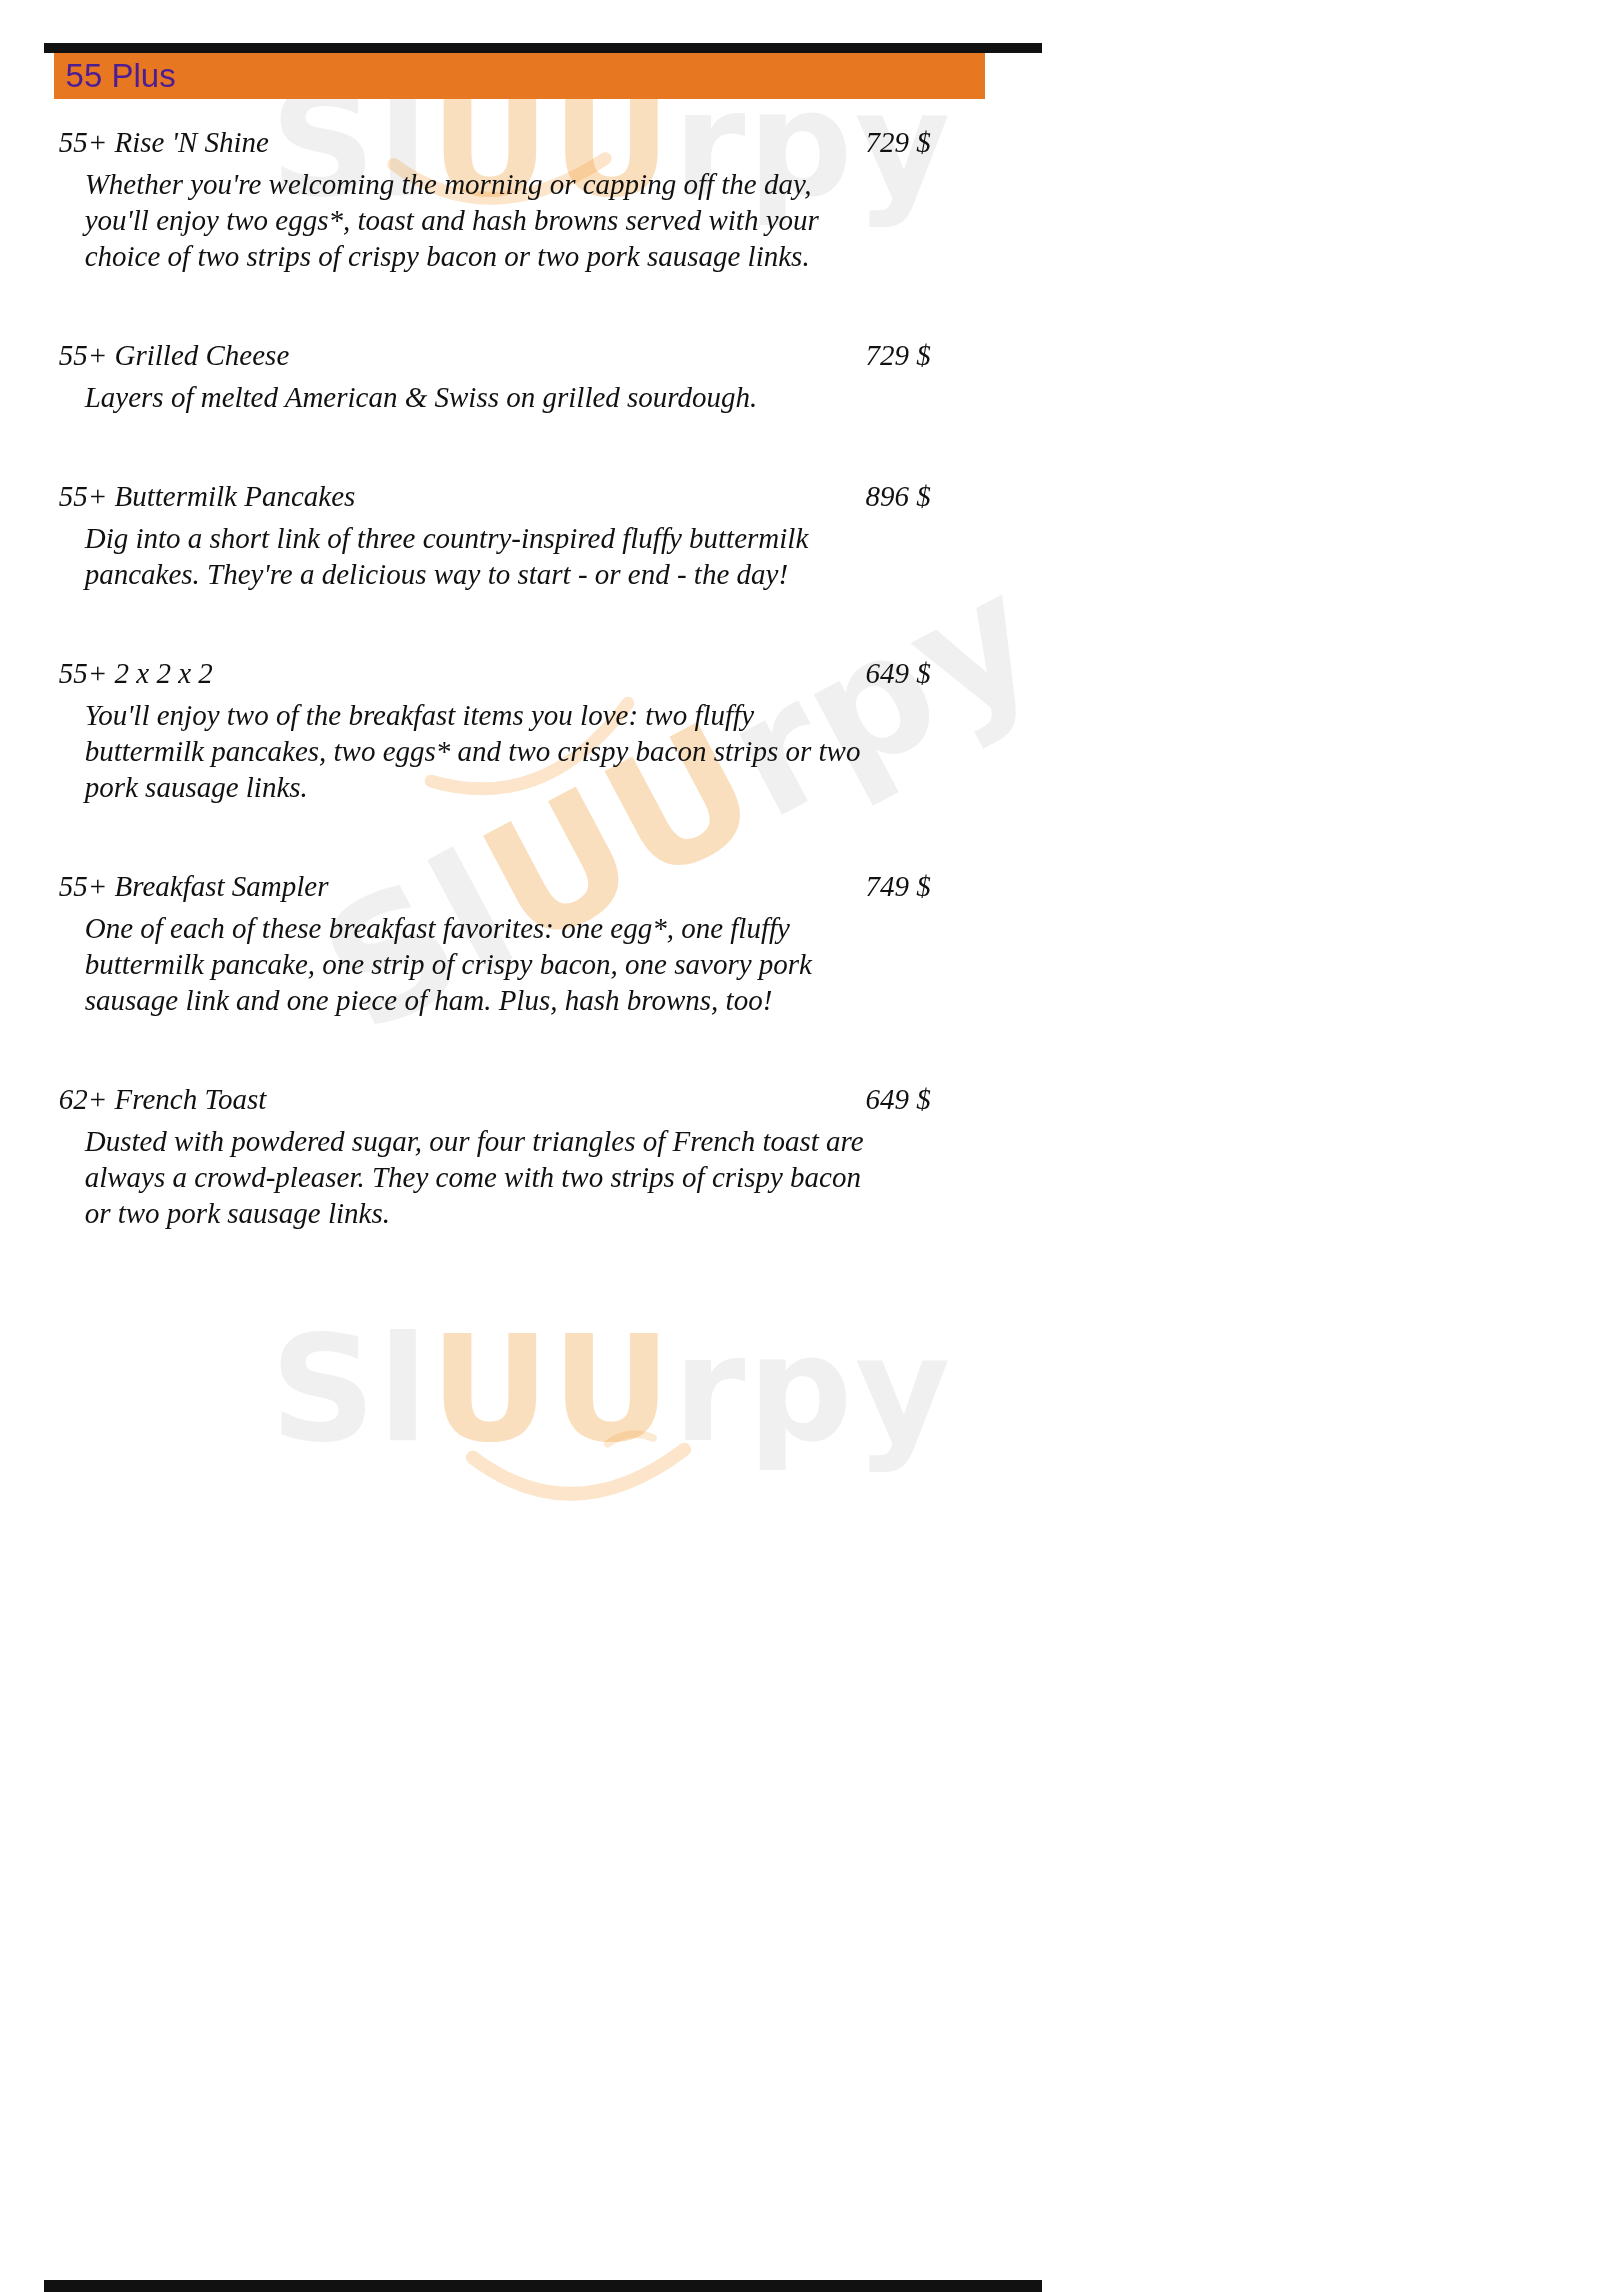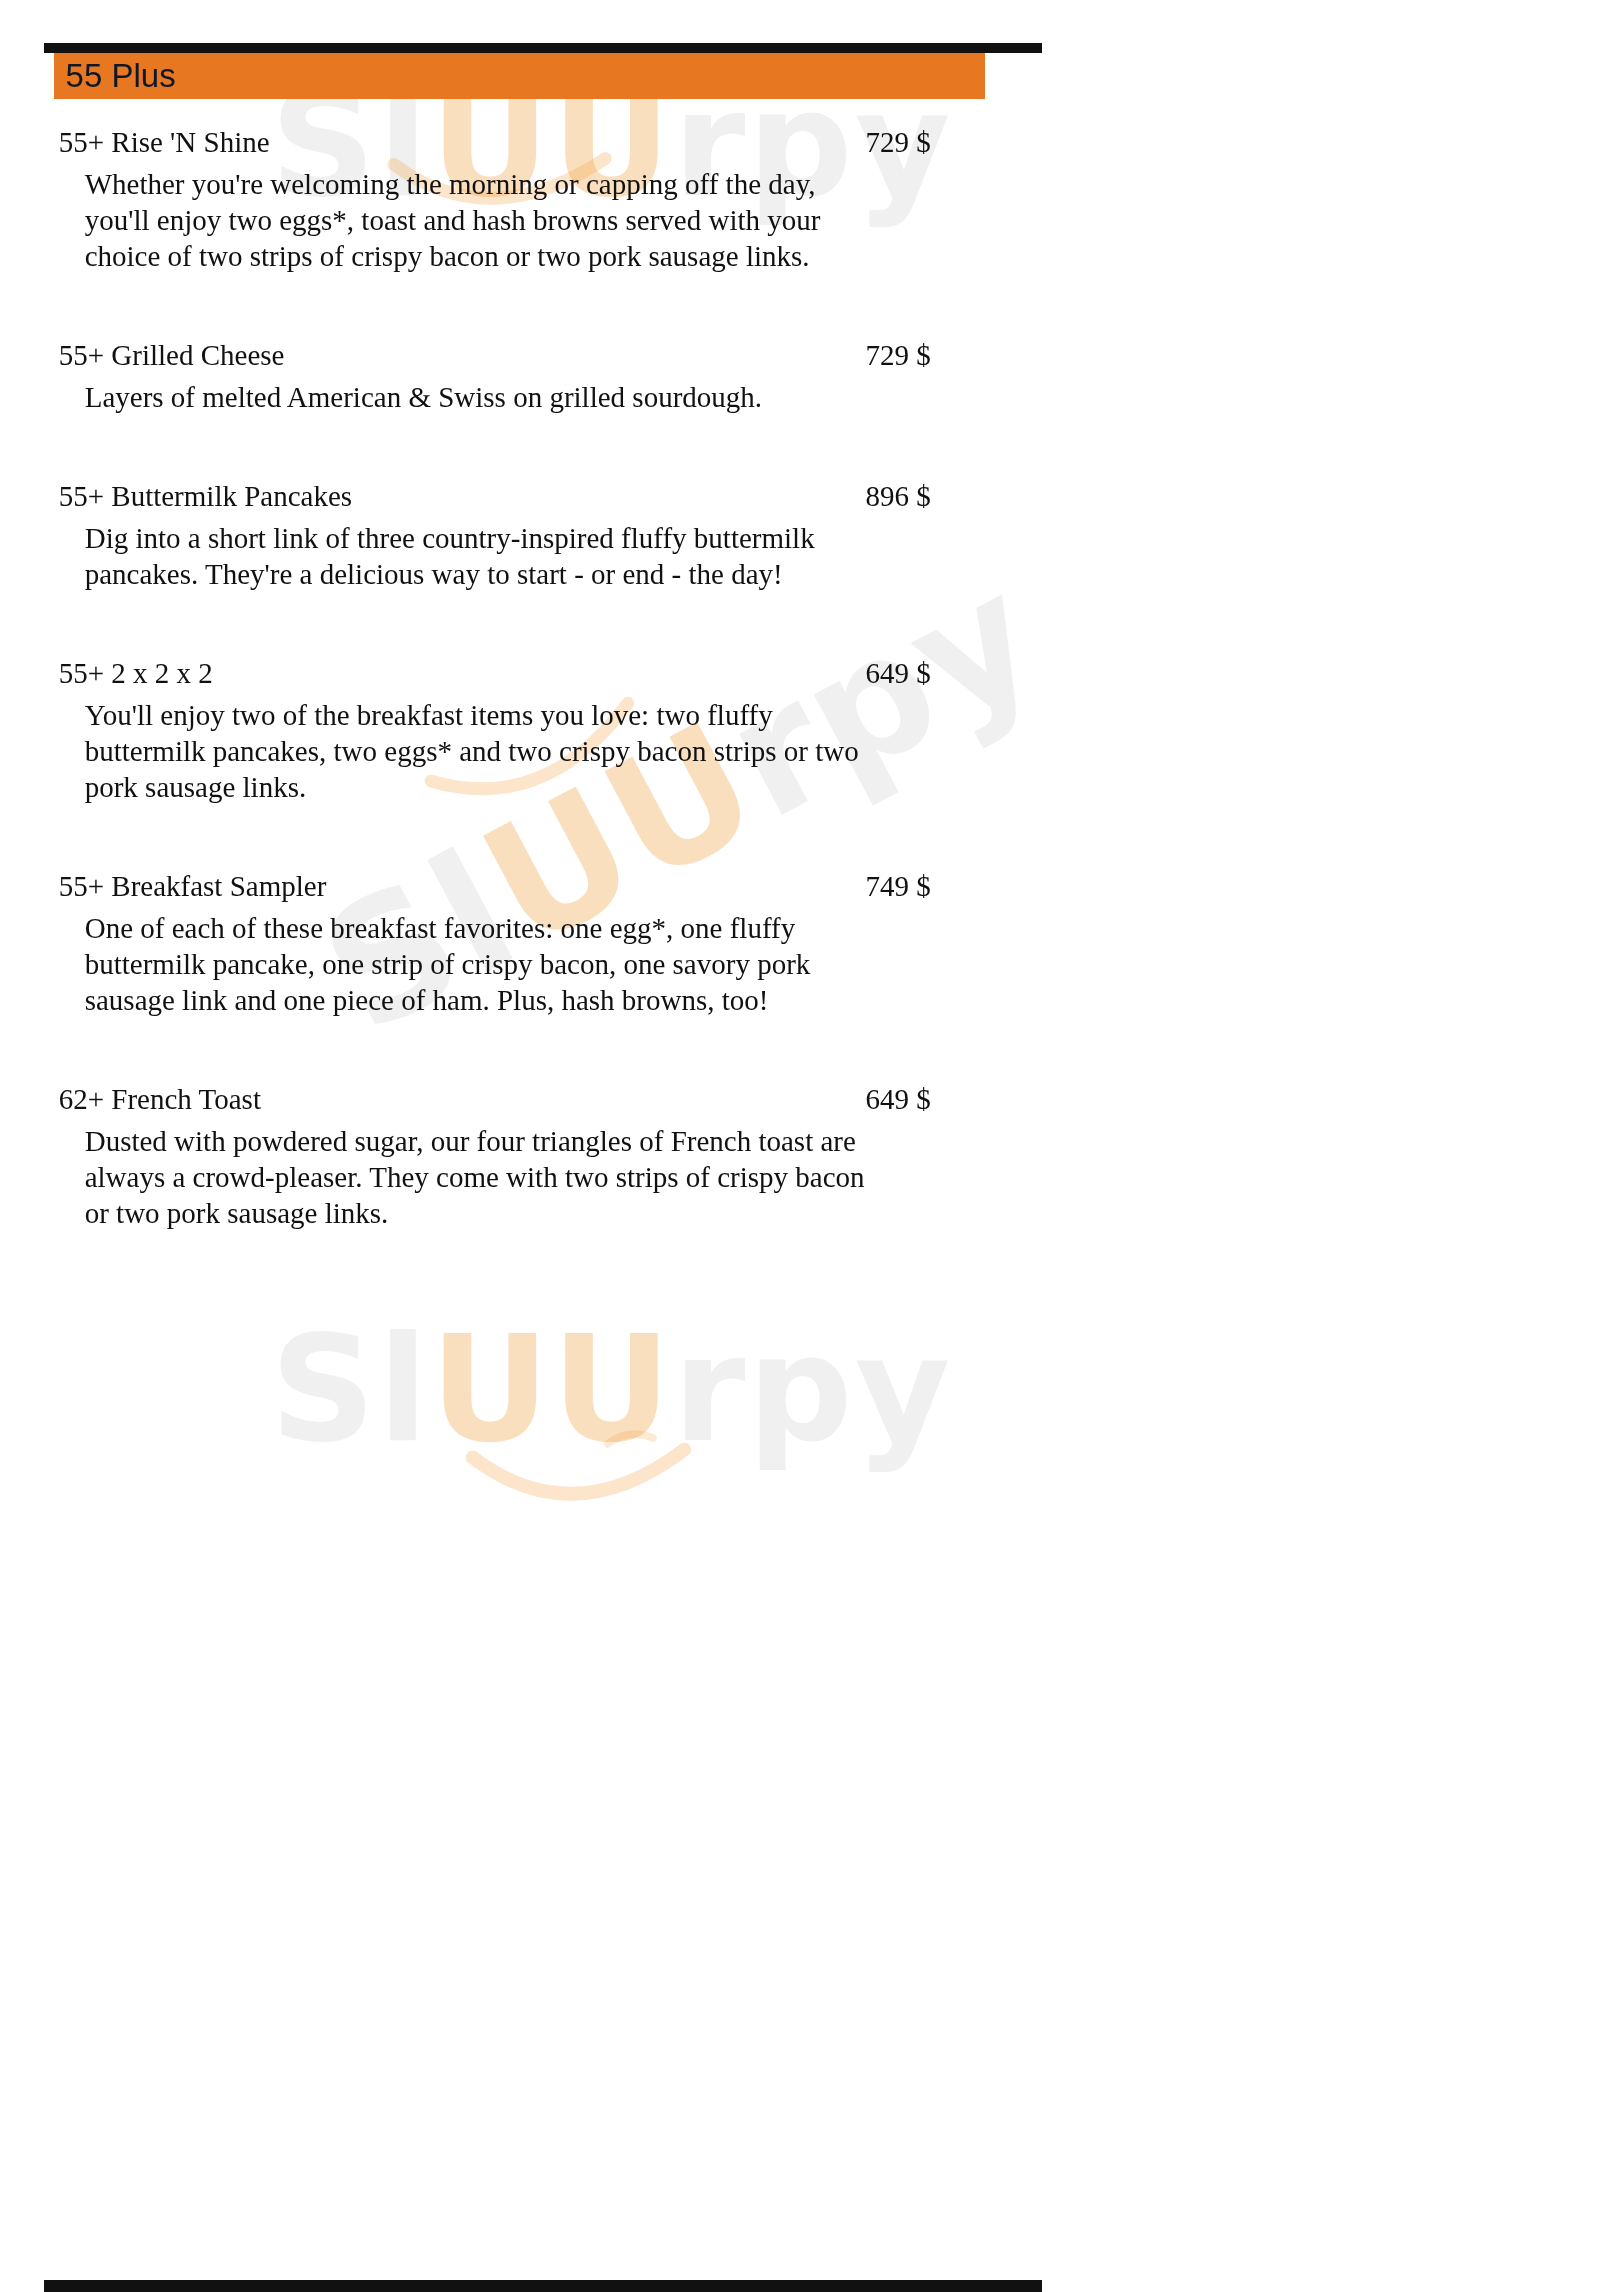--- a/index.html
+++ b/index.html
@@ -31,31 +31,32 @@
     height: 11.8px;
     z-index: 2;
   }
 
   .section-header {
     margin-left: 9.8px;
     margin-top: 0px;
     width: 931px;
     height: 46px;
     background: #E87722;
-    color: #0f172a;
+    color: #4c1d95;
     font-family: "Liberation Sans", sans-serif;
     font-size: 33px;
     line-height: 45px;
     padding-left: 11.8px;
   }
 
   .menu {
     margin-left: 14.7px;
     margin-top: 25.5px;
     width: 872px;
+    font-style: italic;
   }
 
   .menu-item { margin-bottom: 63px; }
 
   .item-head {
     display: flex;
     justify-content: space-between;
     align-items: baseline;
     font-size: 29px;
     line-height: 37px;

